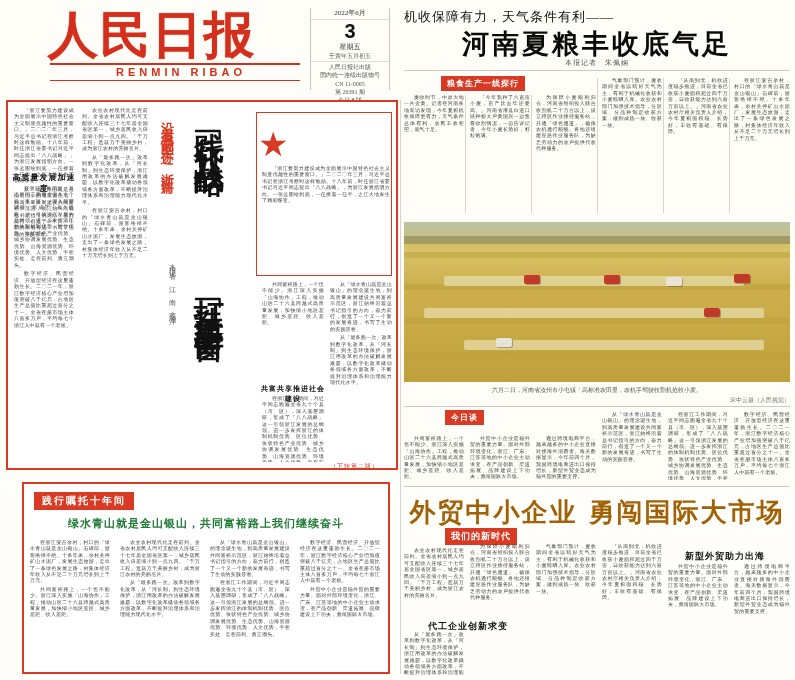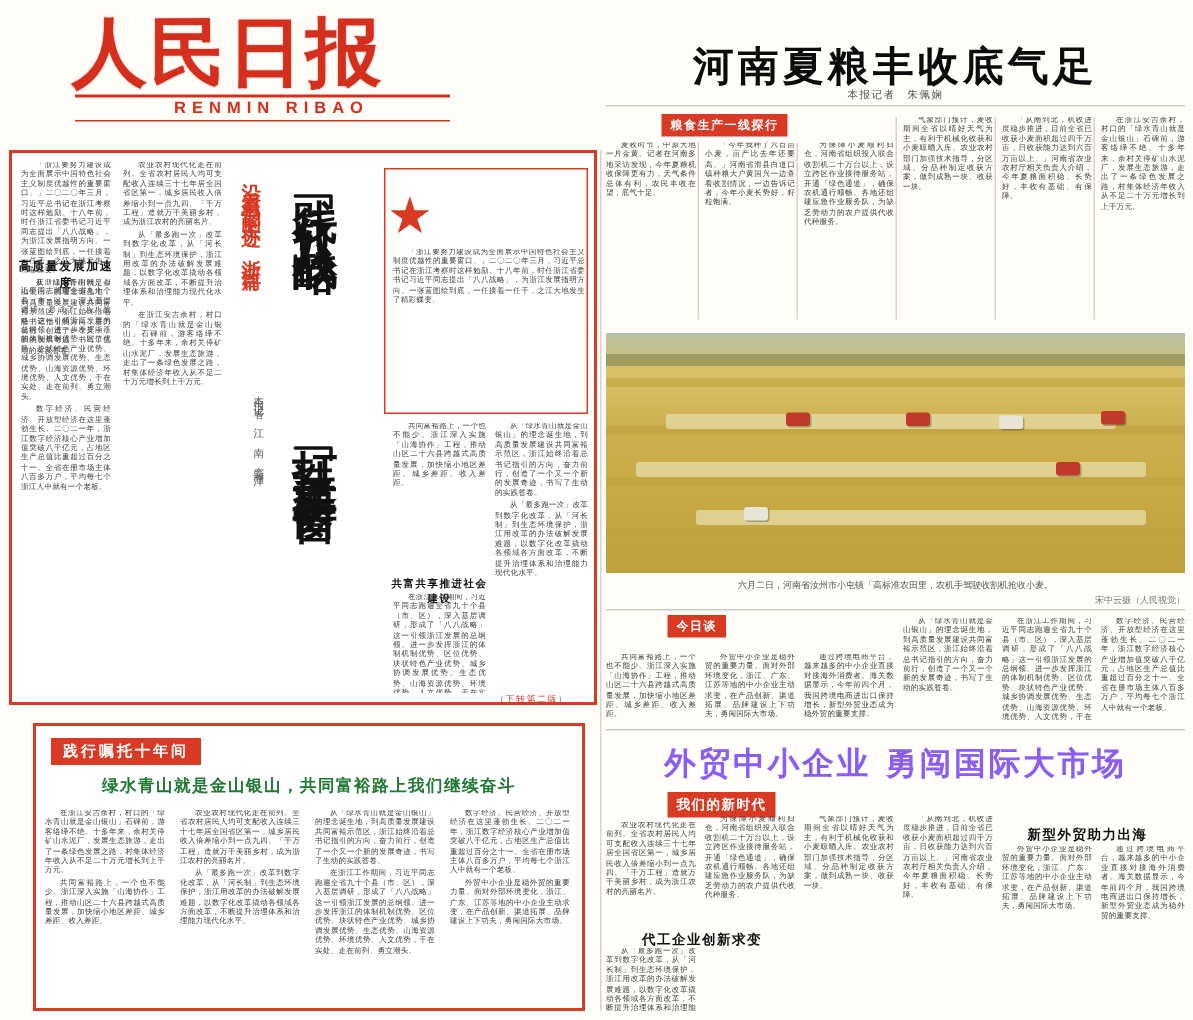--- a/index.html
+++ b/index.html
@@ -142,21 +142,21 @@
     font-size:6px;color:#555;
   }
   .photo-cred{
     position:absolute;left:404px;top:396px;width:386px;text-align:right;
     font-size:6px;color:#777;
   }
 
   
   .rh2{
     position:absolute;left:404px;top:495px;width:386px;text-align:center;
-    font-size:21px;font-weight:bold;letter-spacing:2px;color:#8b5cf6;
+    font-size:26px;font-weight:bold;letter-spacing:2px;color:#a16207;
     font-family:"DejaVu Serif",serif;
   }
   .today-head{
     position:absolute;left:438px;top:415px;width:350px;
     font-size:15px;font-weight:bold;color:#111;letter-spacing:2px;
     font-family:"DejaVu Serif",serif;text-align:center;
   }
   .sec-label{
     position:absolute;background:#d93a24;color:#fff;font-size:8px;font-weight:bold;
     padding:2px 6px;letter-spacing:1px;margin-left:37px;
@@ -170,22 +170,34 @@
 <body>
 
 <div class="page">
 
   <div class="masthead">
     <div class="logo">人民日报</div>
     <div class="logo-rule"></div>
     <div class="logo-pinyin">RENMIN RIBAO</div>
     <div class="logo-rule2"></div>
 
-  </div>
-
+    <div class="datebox">
+      <div class="d-top">2022年6月</div>
+      <div class="d-num">3</div>
+      <div class="d-week">星期五</div>
+      <div class="d-small">壬寅年五月初五</div>
+      <div class="d-small" style="border-top:1px solid #ddd;margin-top:1px;padding-top:1px;">人民日报社出版</div>
+      <div class="d-small">国内统一连续出版物号</div>
+      <div class="d-small">CN 11-0065</div>
+      <div class="d-small">第 26391 期</div>
+      <div class="d-small">今日 8 版</div>
+    </div>
+  </div>
+
+  <div class="rt-kicker">机收保障有力，天气条件有利——</div>
   <div class="rt-head">河南夏粮丰收底气足</div>
   <div class="rt-byline">本报记者　朱佩娴</div>
   <div class="hrule" style="left:404px;top:70px;width:386px;"></div>
 
   <div class="sec-label" style="left:404px;top:76px;">粮食生产一线探行</div>
 
   <div class="col" style="left:404px;top:95px;width:60px;height:122px;">
     <div class="tx p">麦收时节，中原大地一片金黄。记者在河南多地采访发现，今年夏粮机收保障更有力，天气条件总体有利，农民丰收在望，底气十足。</div>
   </div>
   <div class="col" style="left:470px;top:95px;width:60px;height:122px;">

